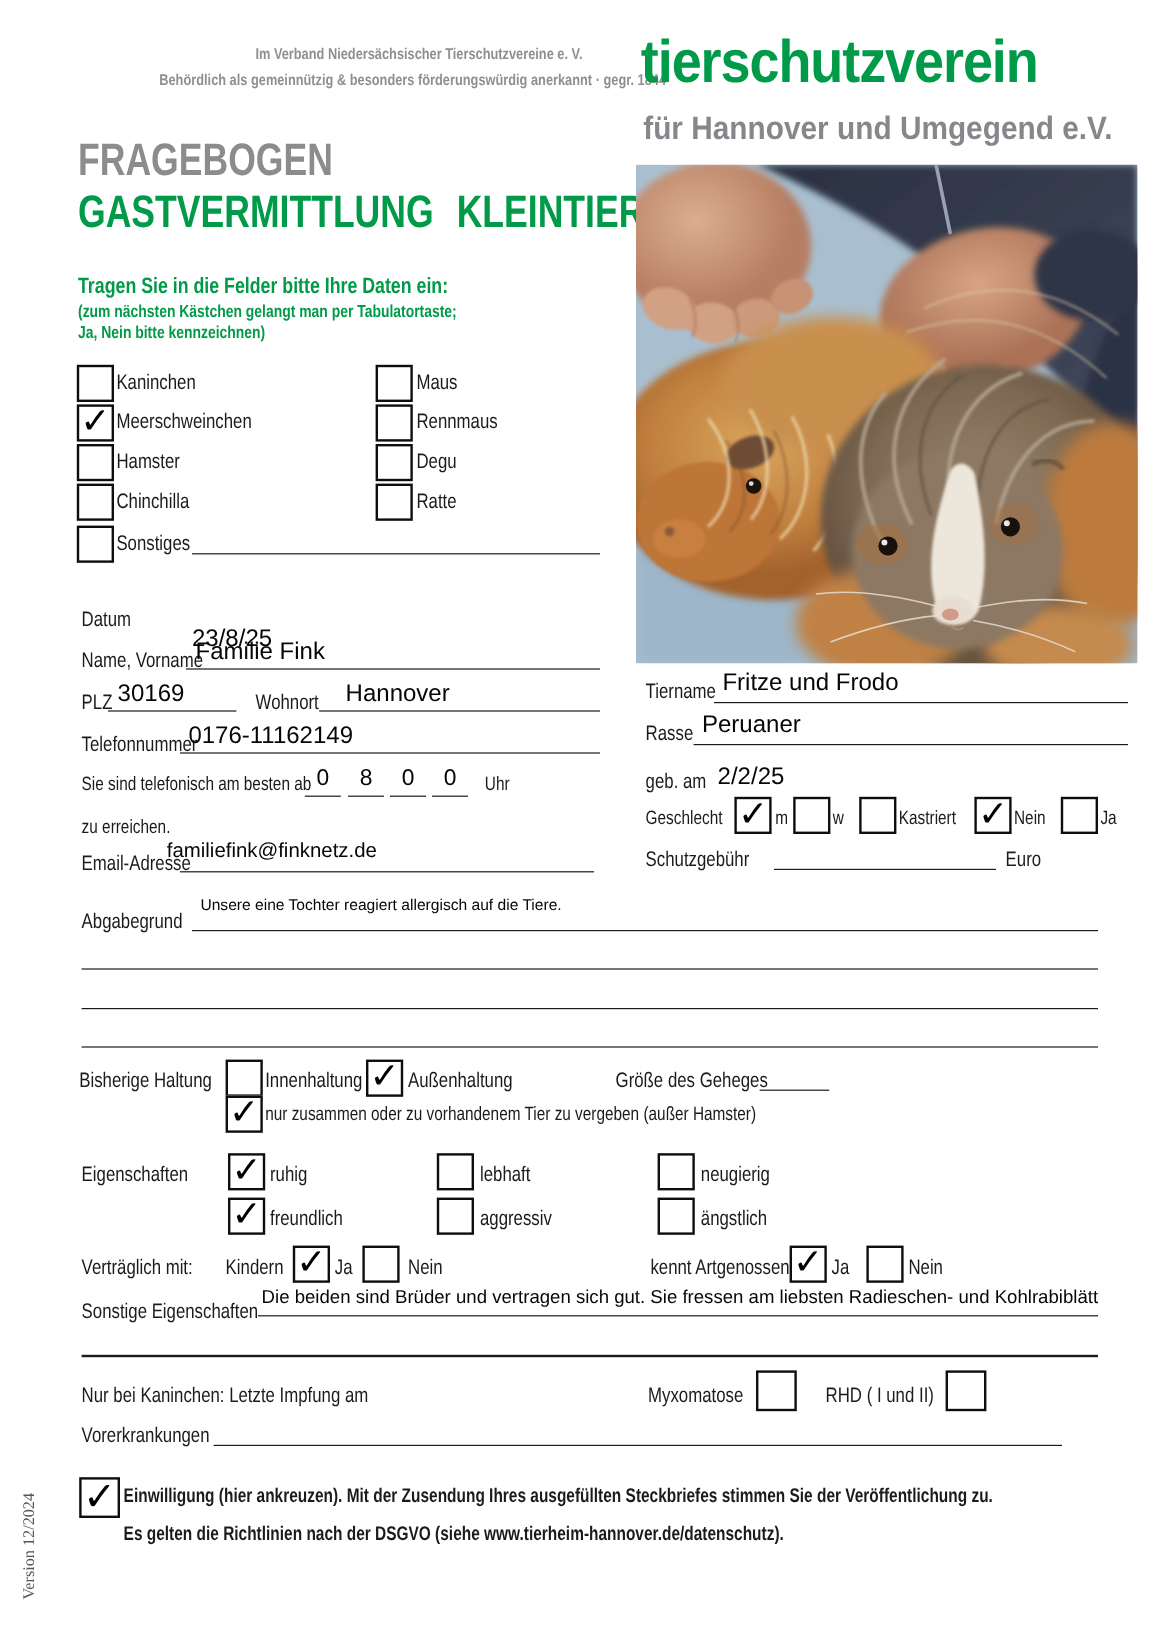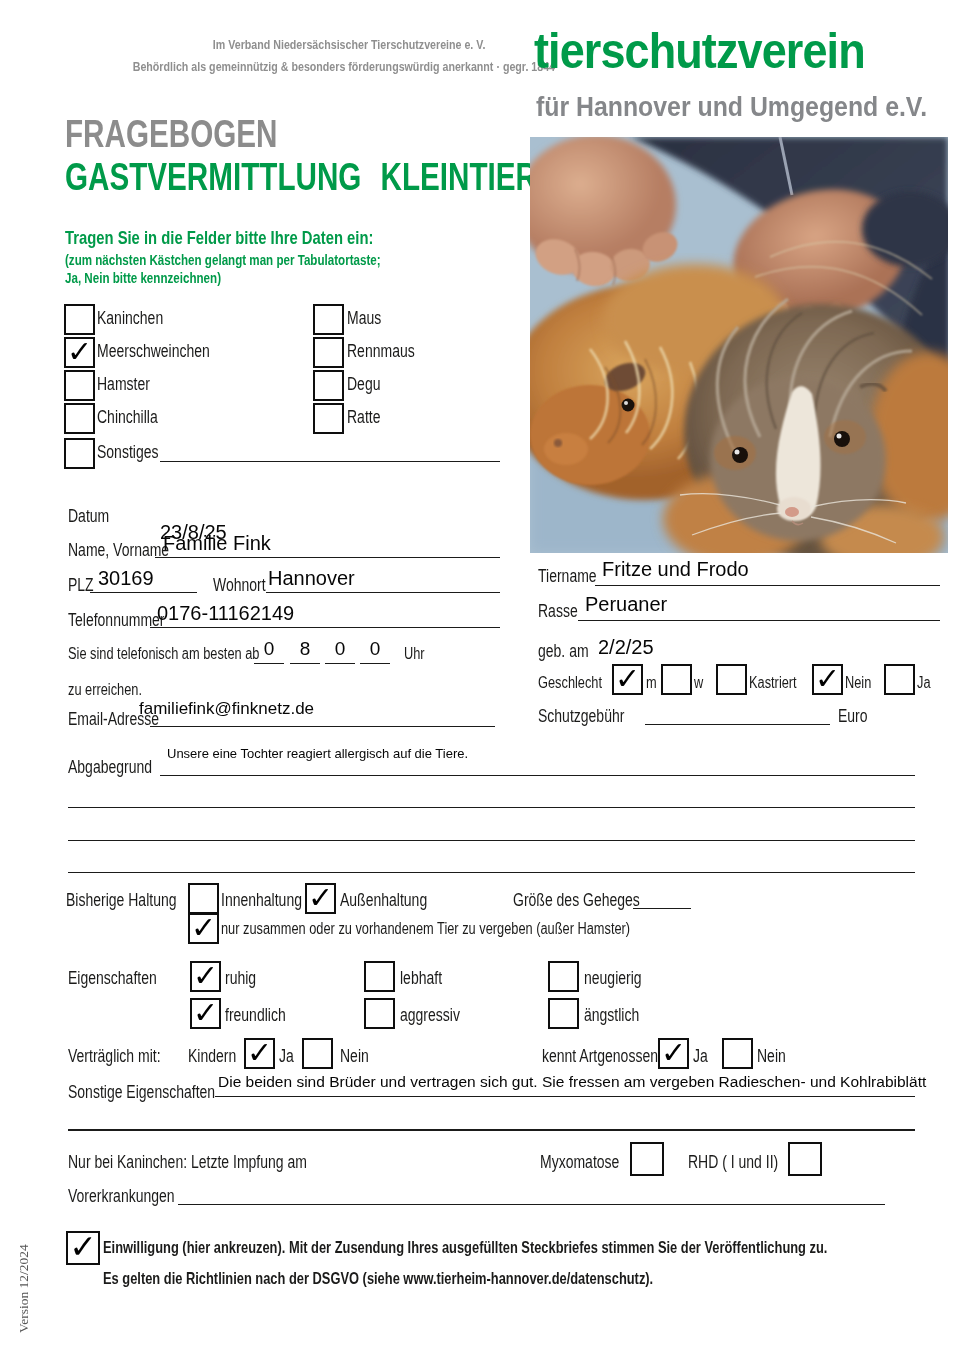--- a/index.html
+++ b/index.html
@@ -174,21 +174,21 @@
 
   <div class="lbl" style="left:68px;top:540px">Name, Vorname</div>
   <div class="uline" style="left:155px;top:557px;width:345px"></div>
   <div class="val" style="left:163px;top:532px">Familie Fink</div>
 
   <div class="lbl" style="left:68px;top:575px">PLZ</div>
   <div class="uline" style="left:90px;top:592px;width:107px"></div>
   <div class="val" style="left:98px;top:567px">30169</div>
   <div class="lbl" style="left:213px;top:575px">Wohnort</div>
   <div class="uline" style="left:266px;top:592px;width:234px"></div>
-  <div class="val" style="left:268px;top:567px">Hannover</div>
+  <div class="val" style="left:288px;top:567px">Hannover</div>
 
   <div class="lbl" style="left:68px;top:610px">Telefonnummer</div>
   <div class="uline" style="left:150px;top:627px;width:350px"></div>
   <div class="val" style="left:157px;top:602px">0176-11162149</div>
 
   <div class="lbl sm" style="left:68px;top:645px">Sie sind telefonisch am besten ab</div>
   <div class="uline" style="left:254px;top:663px;width:30px"></div>
   <div class="uline" style="left:290px;top:663px;width:30px"></div>
   <div class="uline" style="left:325px;top:663px;width:30px"></div>
   <div class="uline" style="left:360px;top:663px;width:30px"></div>
@@ -267,21 +267,21 @@
   <div class="lbl" style="left:279px;top:1046px">Ja</div>
   <div class="cb" style="left:302px;top:1038px"></div>
   <div class="lbl" style="left:340px;top:1046px">Nein</div>
   <div class="lbl" style="left:542px;top:1046px">kennt Artgenossen</div>
   <div class="cb" style="left:658px;top:1038px">✓</div>
   <div class="lbl" style="left:693px;top:1046px">Ja</div>
   <div class="cb" style="left:722px;top:1038px"></div>
   <div class="lbl" style="left:757px;top:1046px">Nein</div>
 
   <div class="lbl" style="left:68px;top:1082px">Sonstige Eigenschaften</div>
-  <div class="val" style="left:218px;top:1073px;font-size:15.5px">Die beiden sind Brüder und vertragen sich gut. Sie fressen am vergeben Radieschen- und Kohlrabiblätt</div>
+  <div class="val" style="left:218px;top:1073px;font-size:15.5px">Die beiden sind Brüder und vertragen sich gut. Sie fressen am liebsten Radieschen- und Kohlrabiblätt</div>
   <div class="uline" style="left:215px;top:1096px;width:700px"></div>
   <div class="uline" style="left:68px;top:1129px;width:847px;border-bottom-width:2.5px"></div>
 
   <div class="lbl" style="left:68px;top:1152px">Nur bei Kaninchen: Letzte Impfung am</div>
   <div class="lbl" style="left:540px;top:1152px">Myxomatose</div>
   <div class="cb big" style="left:630px;top:1142px"></div>
   <div class="lbl" style="left:688px;top:1152px">RHD ( I und II)</div>
   <div class="cb big" style="left:788px;top:1142px"></div>
   <div class="lbl" style="left:68px;top:1186px">Vorerkrankungen</div>
   <div class="uline" style="left:178px;top:1204px;width:707px"></div>

